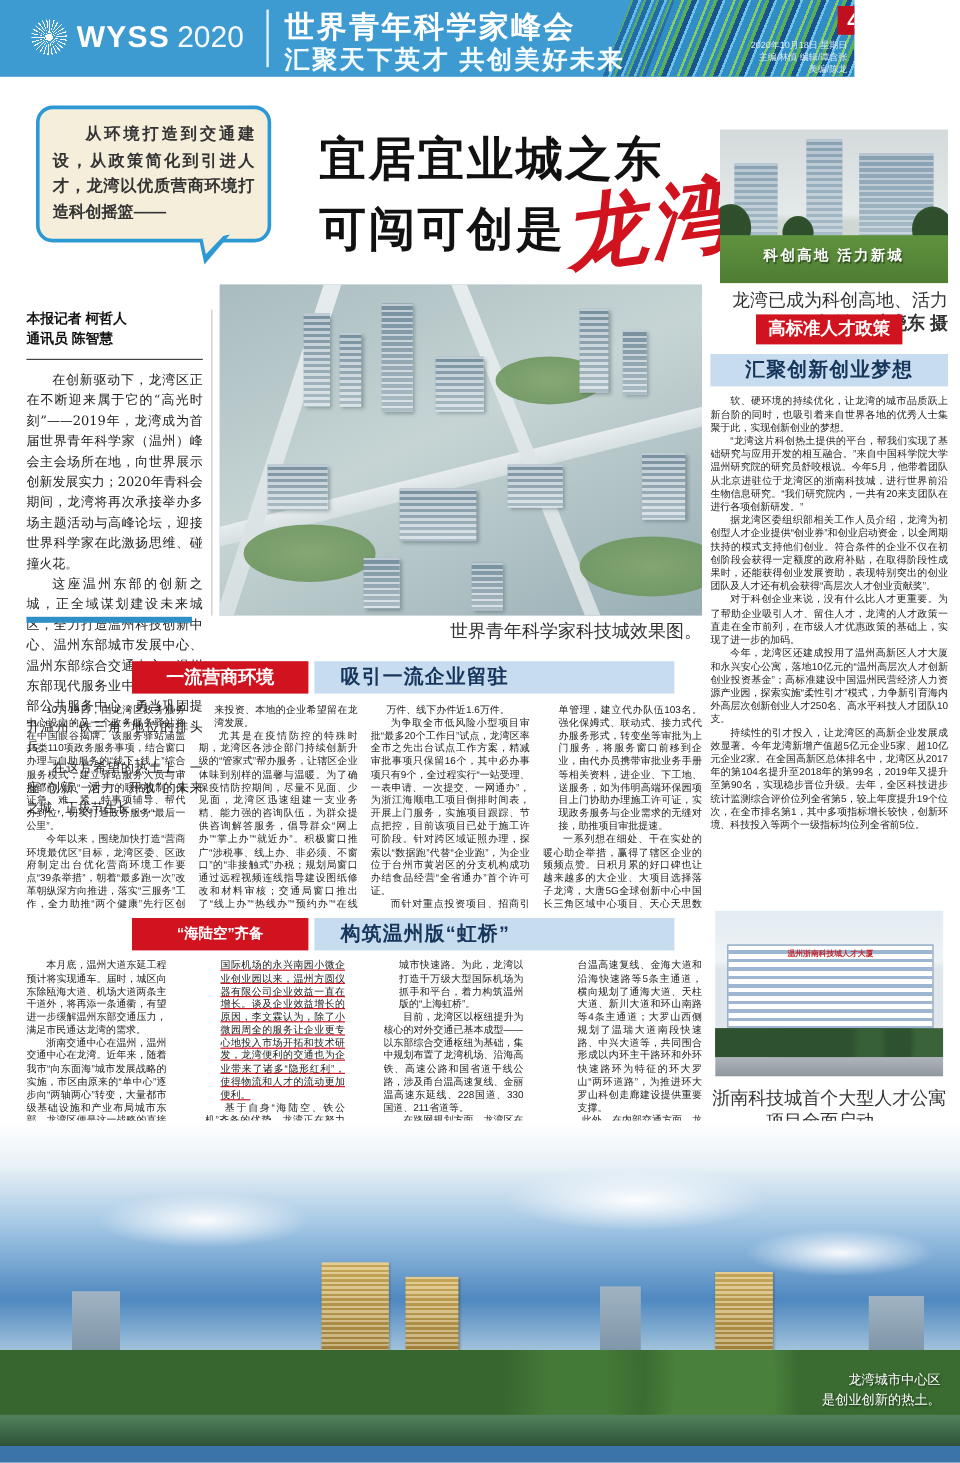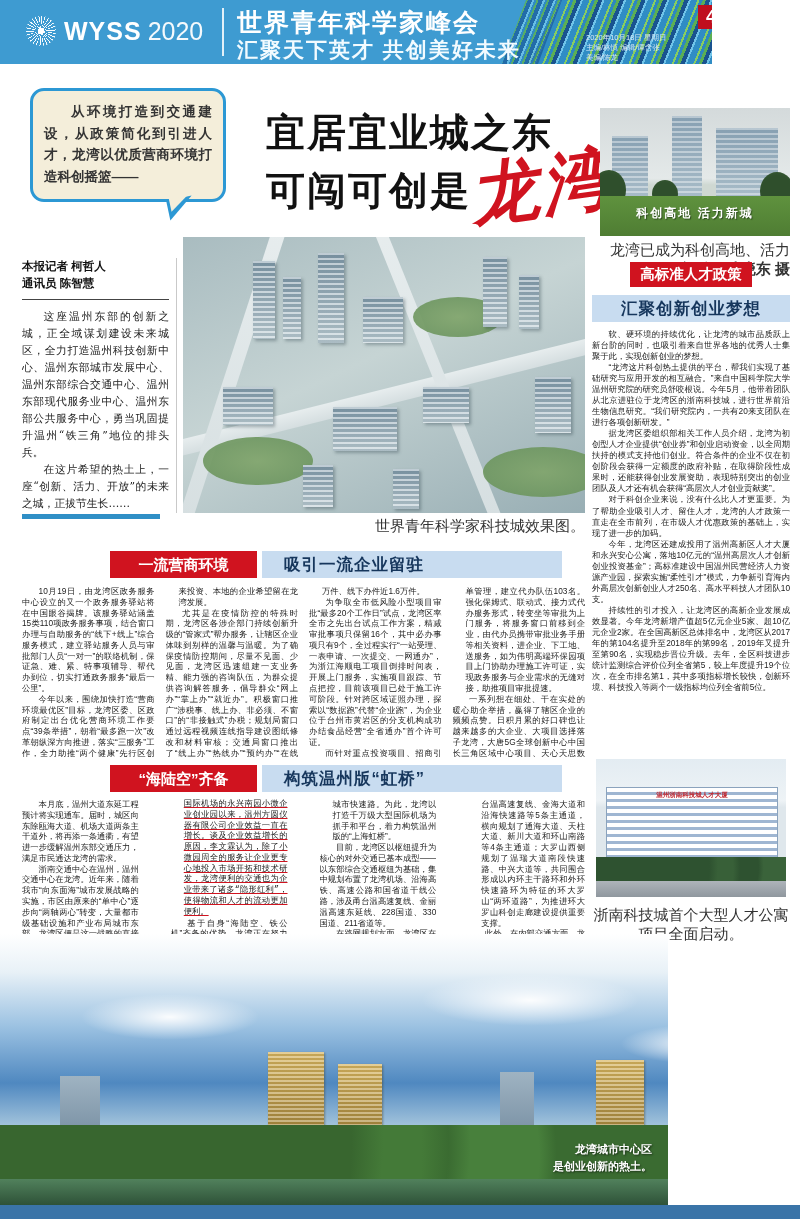--- a/index.html
+++ b/index.html
@@ -22,21 +22,21 @@
        repeating-conic-gradient(rgba(255,255,255,.95) 0 4deg,transparent 4deg 14deg);}
   .wyss-t{font-size:25px;font-weight:bold;letter-spacing:1px;}
   .wyss-y{font-size:25px;font-weight:400;margin-left:6px;opacity:.95;}
   .m-divider{left:222px;top:8px;width:2px;height:48px;background:rgba(255,255,255,.85);}
   .m-title{left:237px;top:6px;font-size:25px;font-weight:bold;color:#fff;letter-spacing:2px;}
   .m-subtitle{left:237px;top:36px;font-size:21px;color:#f2fbff;font-weight:700;letter-spacing:2px;}
   .pageno{left:698px;top:5px;width:26px;height:24px;background:#c00f1e;color:#fff;font-weight:bold;
      font-size:18px;text-align:center;line-height:24px;}
   .paper-name{left:727px;top:4px;width:70px;font-size:16px;font-weight:bold;color:#e8252f;
      font-family:"DejaVu Serif",serif;font-style:italic;transform:rotate(-3deg);text-align:center;}
-  .m-date{right:6px;top:33px;width:120px;text-align:left;color:#d9e9f6;font-size:7.5px;line-height:1.35;}
+  .m-date{right:6px;top:33px;width:120px;text-align:right;color:#d9e9f6;font-size:7.5px;line-height:1.35;}
 
   
   .bubble{left:30px;top:88px;width:168px;height:88px;background:#f4eeda;border:3px solid #2c98d4;
      border-radius:14px;padding:10px 11px;font-size:13.5px;font-weight:bold;line-height:1.6;
      text-align:justify;color:#333;}
   .bubble p{text-indent:2em;}
   .tail-o{left:168px;top:198px;width:0;height:0;border-left:26px solid #2c98d4;border-bottom:20px solid transparent;transform:rotate(-12deg);}
   .tail-i{left:170px;top:197px;width:0;height:0;border-left:19px solid #f4eeda;border-bottom:13px solid transparent;transform:rotate(-12deg);}
   .hl1{left:266px;top:106px;font-size:39px;font-weight:900;color:#111;letter-spacing:2px;}
   .hl2{left:266px;top:164px;font-size:39px;font-weight:900;color:#111;letter-spacing:2px;}
@@ -89,28 +89,28 @@
   .rbody p{text-indent:2em;}
 
   
   .stag{left:110px;top:551px;width:147px;height:27px;line-height:27px;font-size:15px;}
   .shead1{left:262px;top:551px;width:278px;height:27px;line-height:27px;font-size:16.5px;padding-left:22px;letter-spacing:1px;}
   .cols{left:22px;width:563px;display:flex;gap:11px;overflow:hidden;}
   .cols1{top:586px;height:171px;}
   .col{flex:1 1 0;font-size:8.3px;line-height:1.3;text-align:justify;color:#222;overflow:hidden;}
   .col p{text-indent:2em;}
   .col p.cont{text-indent:0;margin-left:13px;}
-  .ul-red{text-decoration:underline;text-decoration-color:#d0131f;text-underline-offset:1px;font-family:Liberation Mono, monospace;}
-  .stag2{left:110px;top:765px;width:147px;height:27px;line-height:27px;font-size:15px;}
+  .ul-red{text-decoration:underline;text-decoration-color:#d0131f;text-underline-offset:1px;}
+  .stag2{left:110px;top:765px;width:147px;height:27px;line-height:27px;font-size:12px;}
   .shead2{left:262px;top:765px;width:278px;height:27px;line-height:27px;font-size:16.5px;padding-left:22px;letter-spacing:1px;}
   .cols2{top:799px;height:135px;gap:32px;}
 
   
-  .photo-bottom{left:0;top:934px;width:668px;height:271px;overflow:hidden;
-     background:linear-gradient(#ffffff 0%,#e8f1f7 14%,#9cc2e2 34%,#4f88c0 55%,#a9c8de 72%,#cfdde4 76%);font-weight:bold;}
+  .photo-bottom{left:0;top:934px;width:800px;height:271px;overflow:hidden;
+     background:linear-gradient(#ffffff 0%,#e8f1f7 14%,#9cc2e2 34%,#4f88c0 55%,#a9c8de 72%,#cfdde4 76%);}
   .cloud{position:absolute;background:radial-gradient(ellipse,rgba(255,255,255,.95),rgba(255,255,255,0) 70%);border-radius:50%;}
   .gbld{position:absolute;background:repeating-linear-gradient(180deg,rgba(255,255,255,.35) 0 2px,rgba(0,0,0,.08) 2px 4px),linear-gradient(#d6b45e,#a8883d);box-shadow:1px 1px 2px rgba(60,50,20,.4);}
   .dbld{position:absolute;background:linear-gradient(#9fb3c2,#7e95a8);}
   .btrees{position:absolute;left:0;bottom:22px;width:100%;height:58px;
      background:radial-gradient(circle at 5% 30%,#38662f 0 50%,transparent 55%),radial-gradient(circle at 18% 50%,#447a38 0 55%,transparent 60%),radial-gradient(circle at 34% 35%,#3a6b31 0 50%,transparent 55%),radial-gradient(circle at 52% 55%,#48803c 0 55%,transparent 60%),radial-gradient(circle at 70% 40%,#3a6b31 0 52%,transparent 57%),radial-gradient(circle at 88% 50%,#447a38 0 55%,transparent 60%),linear-gradient(transparent 0 30%,#3f7034 60%,#335c2b 100%);}
   .bground{position:absolute;left:0;bottom:0;width:100%;height:26px;background:linear-gradient(#51815c,#2e5238);}
   .cap-bottom{position:absolute;right:16px;top:208px;text-align:right;color:#fff;
      font-family:"DejaVu Serif",serif;font-size:11px;line-height:1.5;text-shadow:1px 1px 2px rgba(0,0,0,.6);}
 
   .footer-bar{left:0;top:1205px;width:800px;height:14px;background:#3a74a8;}
@@ -159,20 +159,21 @@
     <div class="tree" style="left:160px;top:64px;width:34px;height:38px;"></div>
     <div class="lawn"></div>
     <div class="lawn-text">科创高地 活力新城</div>
   </div>
   <div class="abs cap cap-top"><span>龙湾已成为科创高地、活力新城。</span><b>叶晓东 摄</b></div>
 
   <div class="abs intro">
     <div class="byline">本报记者 柯哲人</div>
     <div class="byline">通讯员 陈智慧</div>
     <div class="byline-rule"></div>
+    <p>在创新驱动下，龙湾区正在不断迎来属于它的“高光时刻”——2019年，龙湾成为首届世界青年科学家（温州）峰会主会场所在地，向世界展示创新发展实力；2020年青科会期间，龙湾将再次承接举办多场主题活动与高峰论坛，迎接世界科学家在此激扬思维、碰撞火花。</p>
     <p>这座温州东部的创新之城，正全域谋划建设未来城区，全力打造温州科技创新中心、温州东部城市发展中心、温州东部综合交通中心、温州东部现代服务业中心、温州东部公共服务中心，勇当巩固提升温州“铁三角”地位的排头兵。</p>
     <p>在这片希望的热土上，一座“创新、活力、开放”的未来之城，正拔节生长……</p>
   </div>
   <div class="abs intro-endbar"></div>
   <div class="abs vrule"></div>
 
   <div class="abs photo-main">
     <div class="road" style="left:-20px;top:150px;width:460px;height:16px;transform:rotate(-14deg);"></div>
     <div class="road" style="left:40px;top:-20px;width:14px;height:330px;transform:rotate(18deg);"></div>
     <div class="road" style="left:250px;top:-30px;width:12px;height:340px;transform:rotate(-22deg);"></div>

